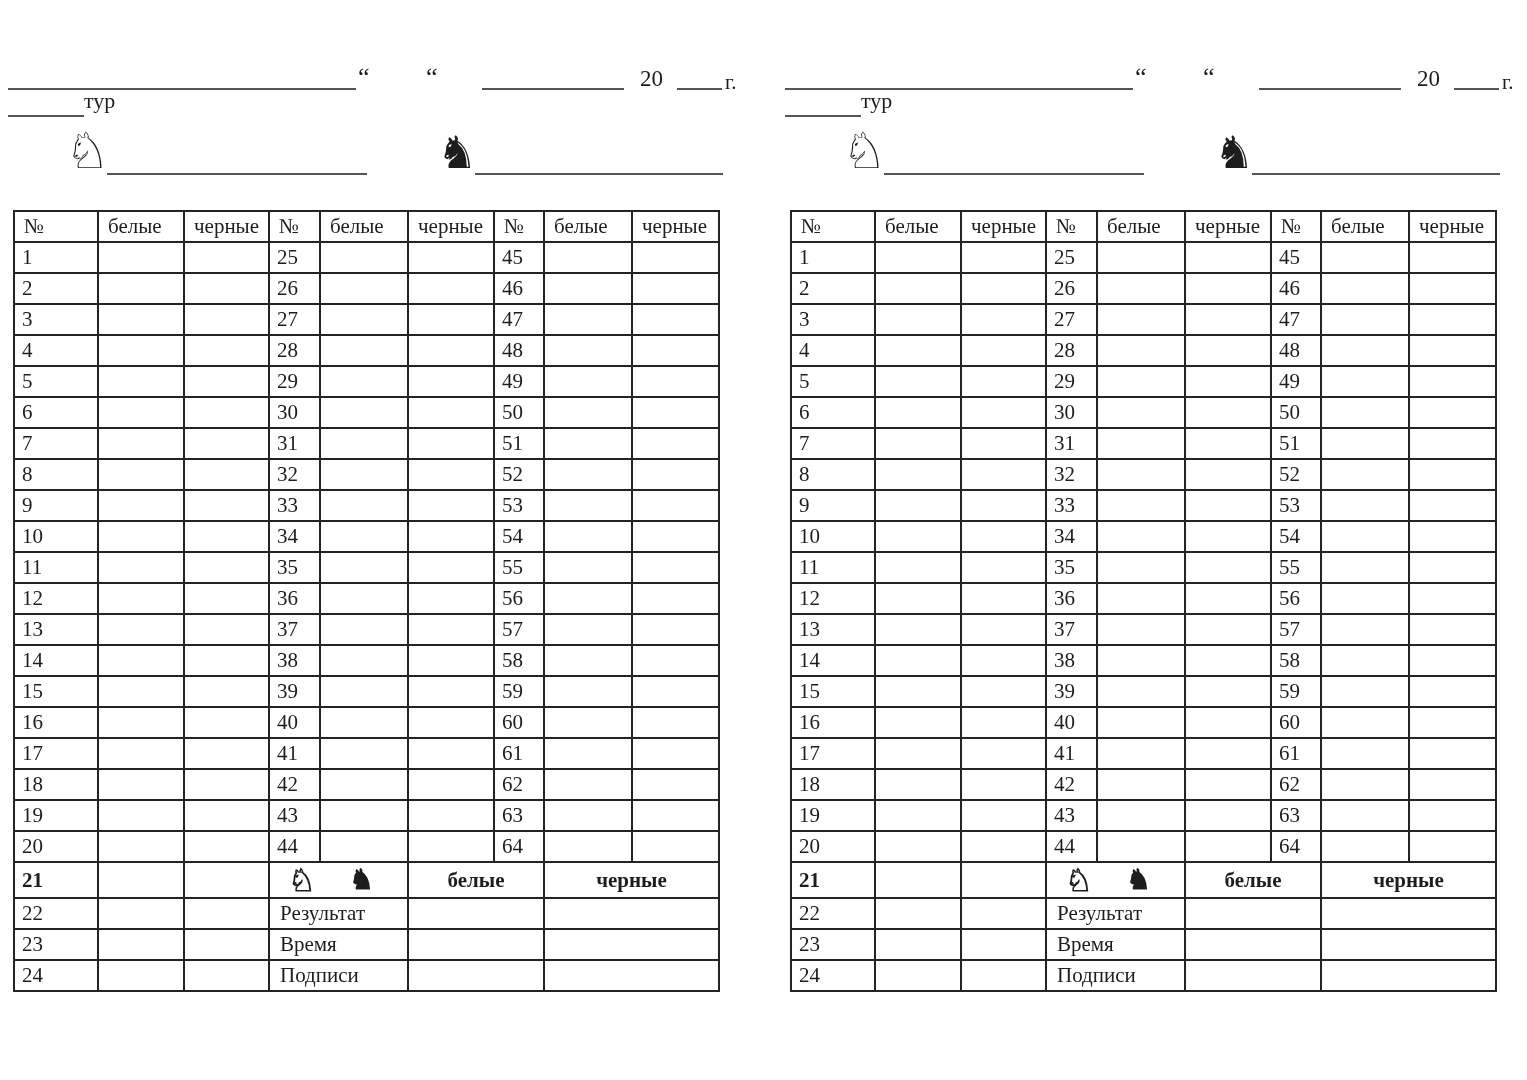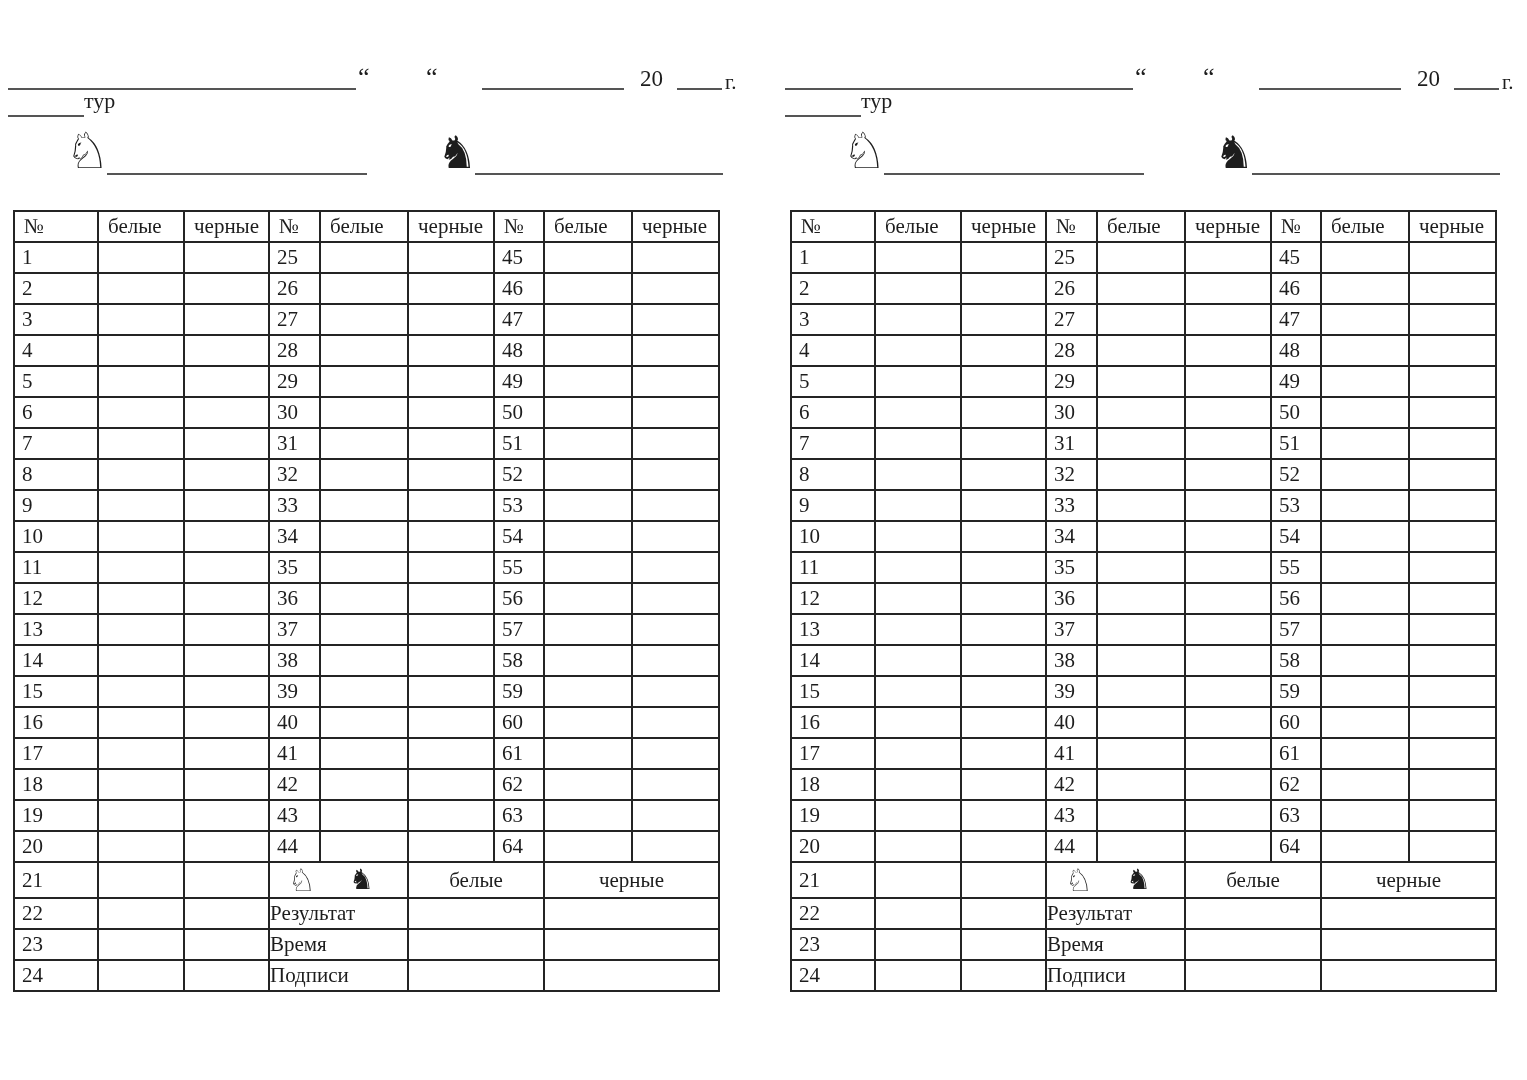--- a/index.html
+++ b/index.html
@@ -50,22 +50,22 @@
     border: 2px solid #242424;
     height: 29px;
     padding: 0;
     vertical-align: middle;
     font-weight: normal;
     text-align: left;
     overflow: hidden;
   }
   .score-table th { padding-left: 9px; }
   .score-table td.num { padding-left: 7px; }
-  .score-table td.flabel { }
-  .score-table tr.footer-knights-row td { height: 34px; }
+  .score-table td.flabel { padding-left: 10px; }
+  .score-table tr.footer-knights-row td { height: 34px; font-weight: bold; }
   .score-table td.center { text-align: center; }
   .knights-cell { padding-left: 18px !important; white-space: nowrap; }
   .k { display: inline-block; line-height: 1; vertical-align: middle; }
   .kw { font-size: 31px; }
   .kb { font-size: 28px; margin-left: 28px; }
 
   .col-num1 { width: 84px; } .col-w1 { width: 86px; } .col-b1 { width: 85px; }
   .col-num2 { width: 51px; } .col-w2 { width: 88px; } .col-b2 { width: 86px; }
   .col-num3 { width: 50px; } .col-w3 { width: 88px; } .col-b3 { width: 87px; }
 </style>

